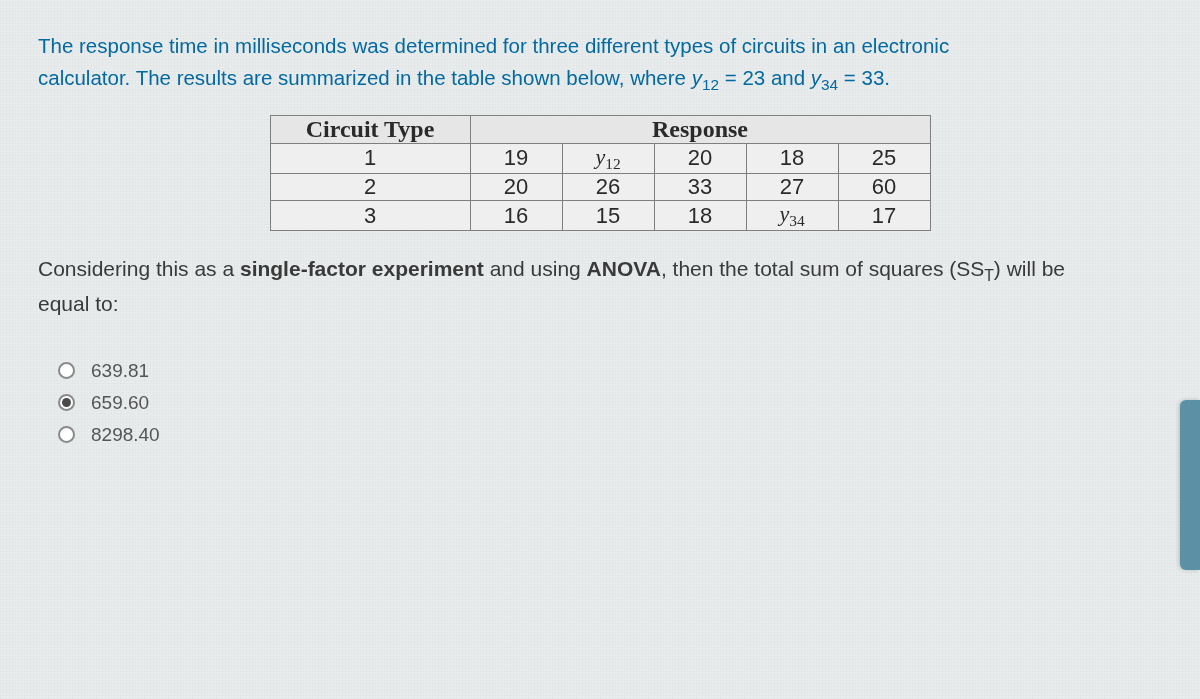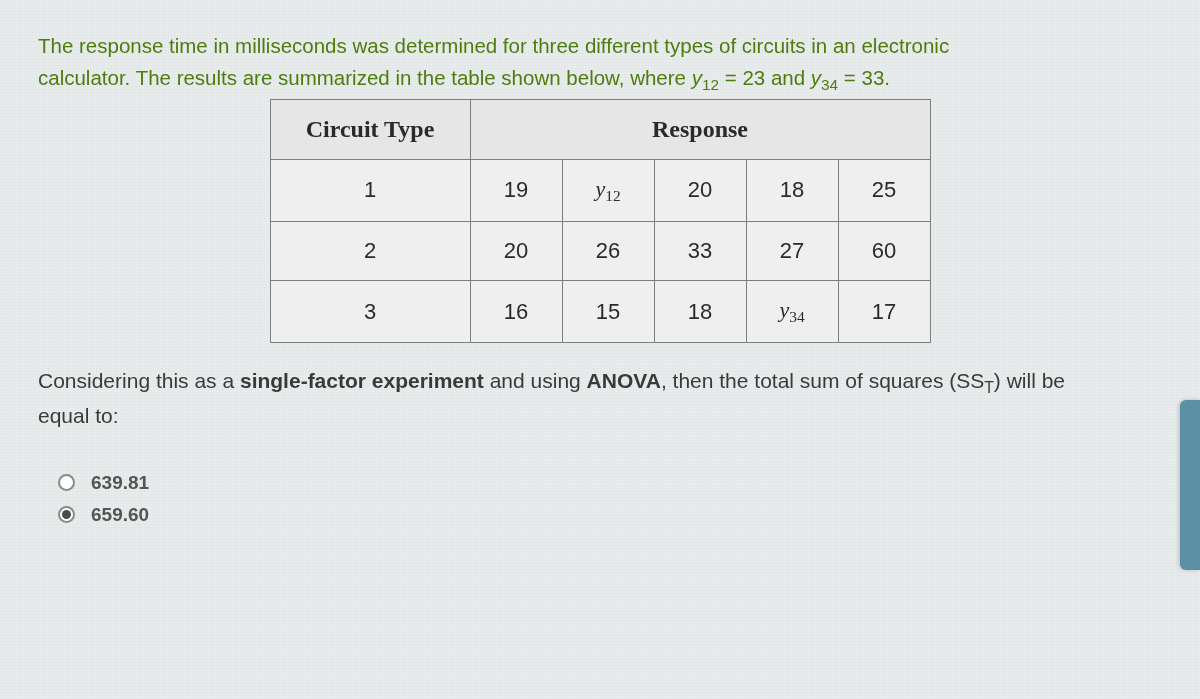--- a/index.html
+++ b/index.html
@@ -11,38 +11,38 @@
         repeating-linear-gradient(90deg, rgba(0,0,0,0.015) 0 1px, transparent 1px 3px);
       width: 1200px;
       height: 699px;
       padding: 30px 38px 0 38px;
       color: #3a3a3a;
       position: relative;
     }
     .intro {
       font-size: 20.5px;
       line-height: 1.55;
-      color: #4d7c0f;
-      margin-bottom: 2px;
+      color: #0369a1;
+      margin-bottom: 18px;
     }
     .intro sub { font-size: 0.75em; }
     .intro .itlc { font-style: italic; }
     .table-wrap {
       display: flex;
       justify-content: center;
       margin-bottom: 22px;
     }
     table {
       border-collapse: collapse;
       font-size: 22px;
       color: #2a2a2a;
     }
     th, td {
       border: 1px solid #7e7e7e;
-      padding: 16px 0;
+      padding: 0 0;
       text-align: center;
     }
     th {
       background: #e6e6e6;
       font-family: "Times New Roman", Times, serif;
       font-weight: bold;
       font-size: 24px;
     }
     td { background: #efefef; }
     td.sym, .sym-inner {
@@ -62,21 +62,20 @@
     .question .sub { font-size: 0.75em; vertical-align: sub;}
     .options {
       margin-left: 20px;
     }
     .opt {
       display: flex;
       align-items: center;
       font-size: 19px;
       color: #555;
       margin-bottom: 10px;
-      font-weight: bold;
     }
     .radio {
       width: 17px; height: 17px;
       border-radius: 50%;
       border: 2px solid #8a8a8a;
       margin-right: 16px;
       display: flex; align-items: center; justify-content: center;
       background: #fff;
     }
     .radio .dot {
@@ -157,15 +156,19 @@
   <div class="opt">
     <div class="radio"></div>
     <span>639.81</span>
   </div>
   <div class="opt">
     <div class="radio selected">
         <div class="dot"></div>
       </div>
     <span>659.60</span>
   </div>
+  <div class="opt">
+    <div class="radio"></div>
+    <span>8298.40</span>
+  </div>
 </div>
 
 <div class="sidebar-tab"></div>
 
 </body></html>

